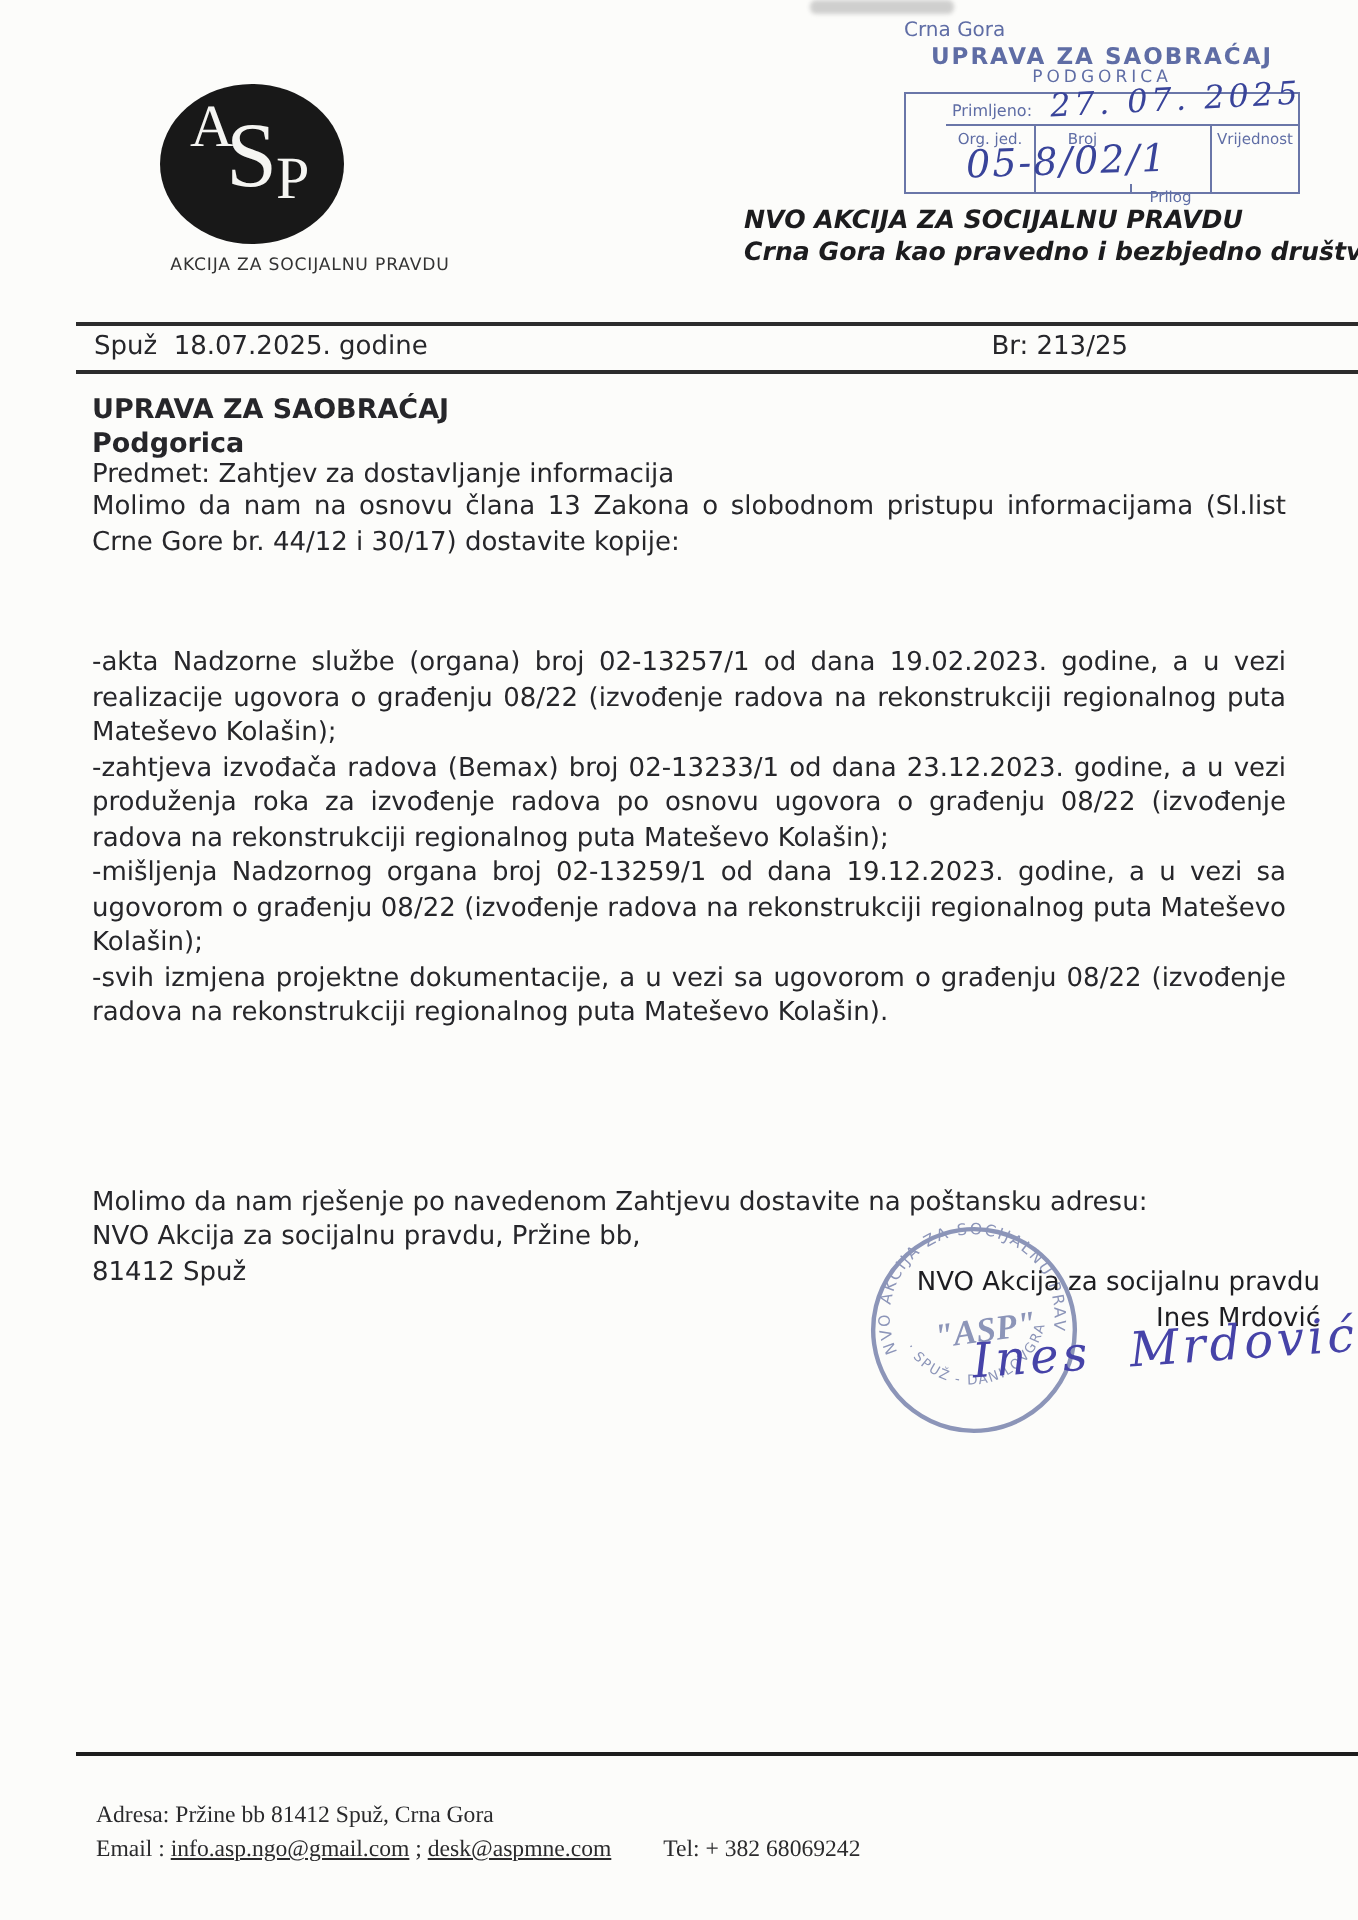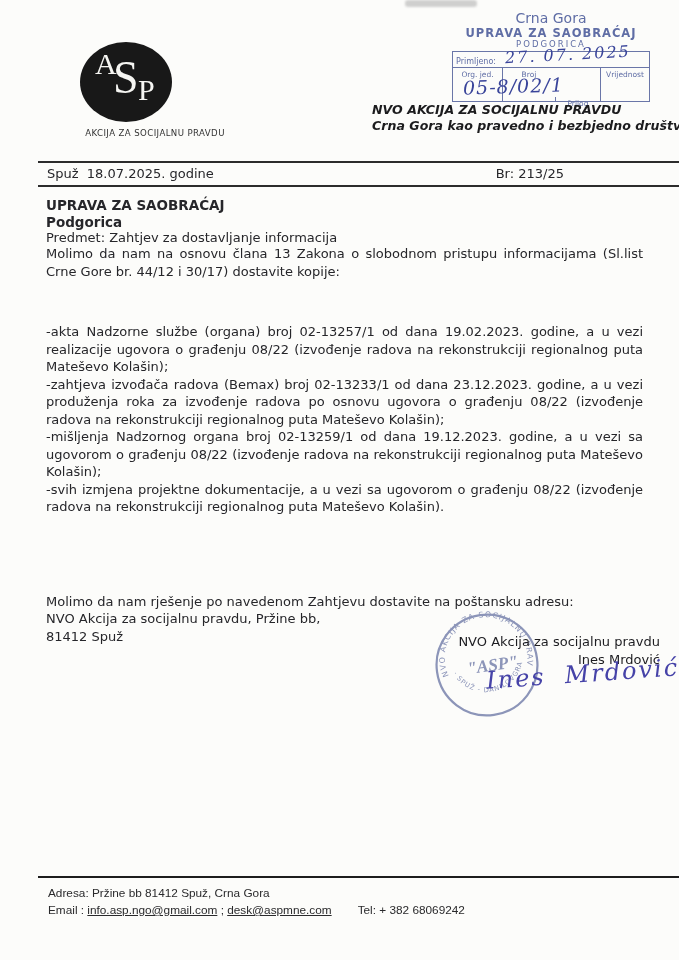--- a/index.html
+++ b/index.html
@@ -17,24 +17,24 @@
   .logo-ellipse{position:relative;width:92px;height:80px;background:#181818;
     border-radius:50%;font-family:"Liberation Serif",serif;color:#f5f5f2;}
   .logo-ellipse span{position:absolute;line-height:1;}
   .logo-a{left:15px;top:7px;font-size:30px;}
   .logo-s{left:33px;top:13px;font-size:46px;}
   .logo-p{left:58px;top:33px;font-size:30px;}
   .logo-caption{margin-top:6px;width:200px;margin-left:-25px;text-align:center;
     font-size:8.6px;letter-spacing:.4px;color:#333;}
   
   .stamp{position:absolute;left:452px;top:10px;width:198px;color:#5f6da5;}
-  .stamp-country{text-align:center;font-size:14px;}
+  .stamp-country{text-align:left;font-size:10px;}
   .stamp-org{text-align:center;font-size:11.5px;font-weight:bold;letter-spacing:1px;}
   .stamp-city{text-align:center;font-size:8.5px;letter-spacing:2px;margin-top:-1px;}
-  .stamp-table{position:relative;border:1.5px solid #6a76a8;margin-top:2px;}
+  .stamp-table{position:relative;border:1.5px solid #6a76a8;margin-top:2px;padding-left:20px;}
   .stamp-row1{border-bottom:1.5px solid #6a76a8;height:15px;position:relative;}
   .stamp-row1 .stamp-label{font-size:8px;padding:2px 0 0 3px;display:inline-block;}
   .hand{font-family:"DejaVu Serif",serif;font-style:italic;color:#39449a;}
   .hand-date{position:absolute;left:52px;top:-7px;font-size:16px;
     transform:rotate(-3deg);letter-spacing:2px;white-space:pre;}
   .stamp-row2{display:flex;height:33px;position:relative;}
   .stamp-cell{font-size:7.5px;text-align:center;padding-top:2px;box-sizing:border-box;}
   .stamp-cell + .stamp-cell{border-left:1.5px solid #6a76a8;}
   .c1{width:25%;}.c2{width:27%;}.c3{width:23%;margin-top:29px;}.c4{width:25%;}
   .hand-number{position:absolute;left:10px;top:7px;font-size:19px;
@@ -63,22 +63,22 @@
   .seal{position:absolute;left:4px;top:2px;width:110px;height:110px;opacity:.88;}
   .sig-org{position:relative;z-index:2;text-align:right;padding-right:8px;
     margin-top:26px;color:#1d1d21;}
   .sig-name{position:relative;z-index:2;text-align:right;padding-right:8px;
     margin-top:3px;color:#1d1d21;}
   .sig-hand{position:absolute;z-index:3;left:58px;top:52px;font-size:24px;
     color:#4643a8;font-family:"DejaVu Serif",serif;font-style:italic;
     transform:rotate(-4deg);white-space:pre;letter-spacing:2px;}
   
   .footer{position:absolute;left:38px;right:0;top:876px;
-    border-top:2.5px solid #1d1d1d;padding:7px 0 0 10px;
-    font-family:Liberation Sans, sans-serif;font-size:11.8px;color:#2a2a2c;line-height:17px;}
+    border-top:2.5px solid #1d1d1d;padding:21px 0 0 10px;
+    font-family:Liberation Serif, serif;font-size:11.8px;color:#2a2a2c;line-height:17px;}
   .footer .u{text-decoration:underline;}
   .footer .tel{margin-left:26px;}
 </style>
 </head>
 <body>
 
 <div class="page">
 
   <div class="smudge"></div>
 

